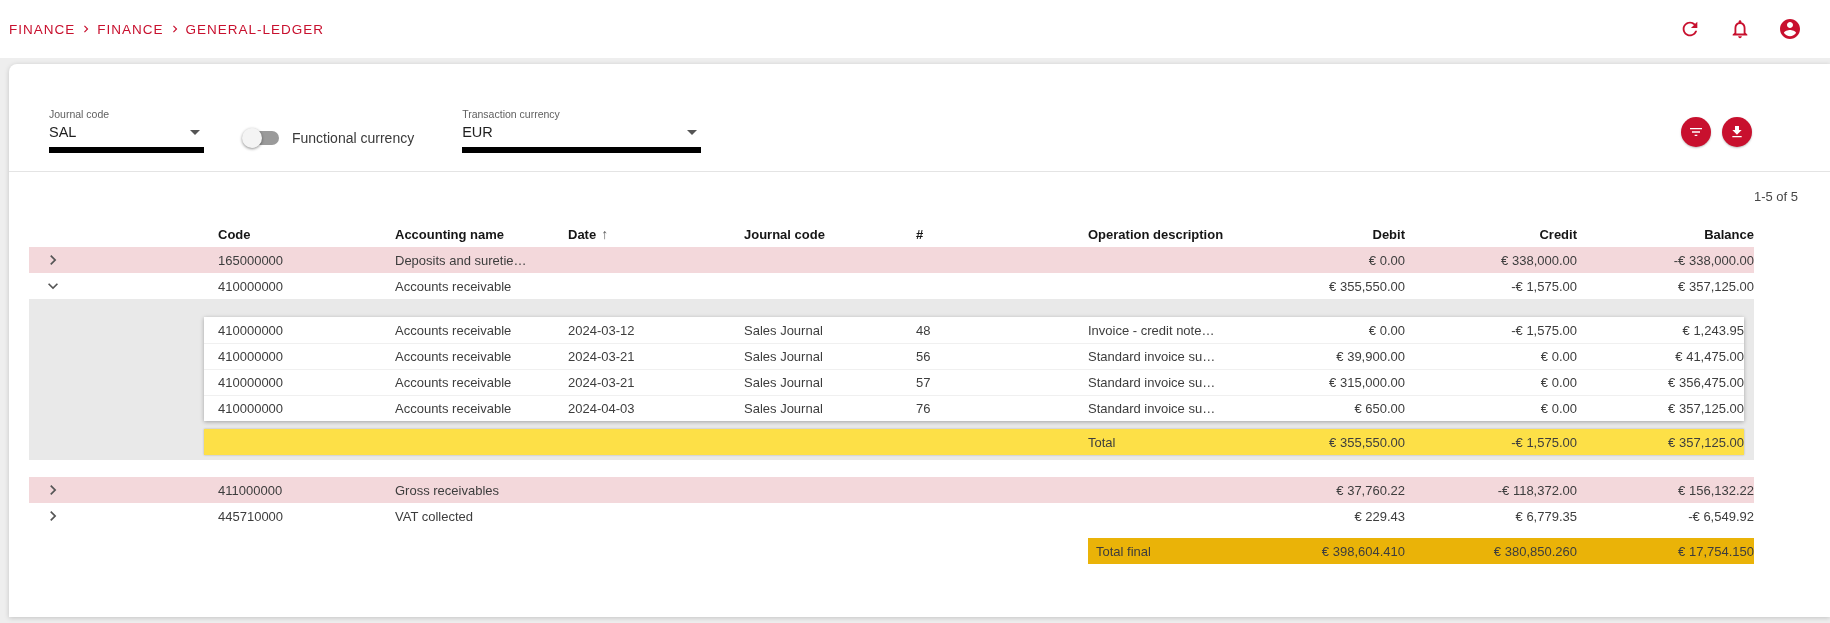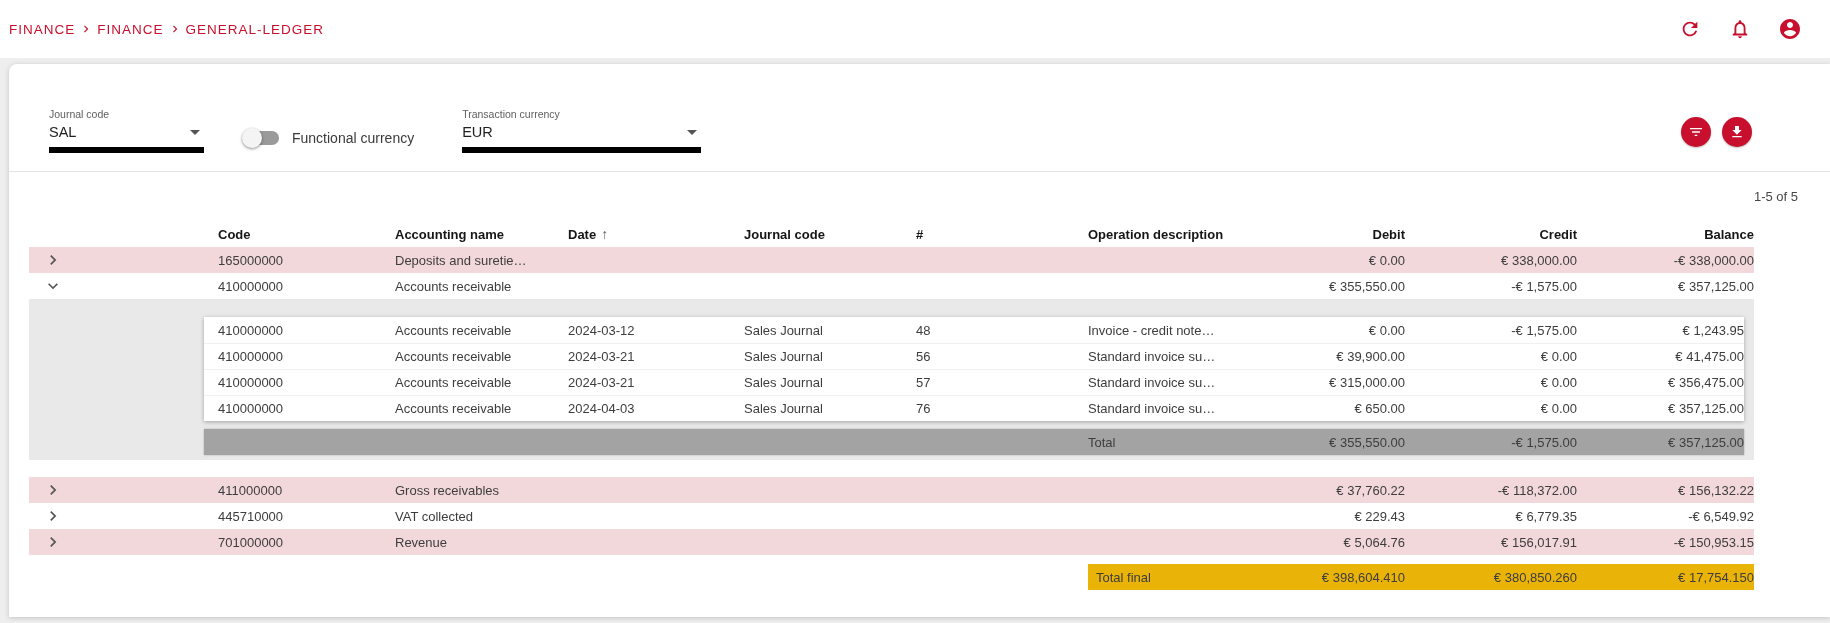--- a/index.html
+++ b/index.html
@@ -87,21 +87,21 @@
   
   .panel { background:#E9E9E9; padding:18px 0 5px 0; }
   .subcard {
     margin-left:175px; width:1540px; background:#ffffff;
     box-shadow:0 1px 4px rgba(0,0,0,0.3);
   }
   .subrow { height:26px; }
   .subrow + .subrow { border-top:1px solid #f0f0f0; }
   .subtotal {
     margin-left:175px; width:1540px; margin-top:8px; height:26px;
-    background:#a3a3a3; box-shadow:0 0 2px rgba(0,0,0,0.25);
+    background:#fde047; box-shadow:0 0 2px rgba(0,0,0,0.25);
   }
   
   .totalfinal { margin-top:9px; }
   .tfc { background:#eab308; }
   .tf-label { padding-left:8px; }
 </style>
 </head>
 <body>
 
 <header class="topbar">
@@ -334,36 +334,20 @@
         <div class="cell">VAT collected</div>
         <div class="cell"></div>
         <div class="cell"></div>
         <div class="cell"></div>
         <div class="cell"></div>
         <div class="cell r">€ 229.43</div>
         <div class="cell r">€ 6,779.35</div>
         <div class="cell r">-€ 6,549.92</div>
       </div>
 
-      <div class="g row pink">
-        <div class="cell expander">
-          <svg width="20" height="20" viewBox="0 0 24 24">
-              <path d="M8.59 16.59 13.17 12 8.59 7.41 10 6l6 6-6 6z" fill="#555"></path>
-            </svg>
-        </div>
-        <div class="cell">701000000</div>
-        <div class="cell">Revenue</div>
-        <div class="cell"></div>
-        <div class="cell"></div>
-        <div class="cell"></div>
-        <div class="cell"></div>
-        <div class="cell r">€ 5,064.76</div>
-        <div class="cell r">€ 156,017.91</div>
-        <div class="cell r">-€ 150,953.15</div>
-      </div>
 
       <div class="g row totalfinal">
         <div class="cell"></div>
         <div class="cell"></div>
         <div class="cell"></div>
         <div class="cell"></div>
         <div class="cell"></div>
         <div class="cell"></div>
         <div class="cell tfc tf-label">Total final</div>
         <div class="cell tfc r">€ 398,604.410</div>

